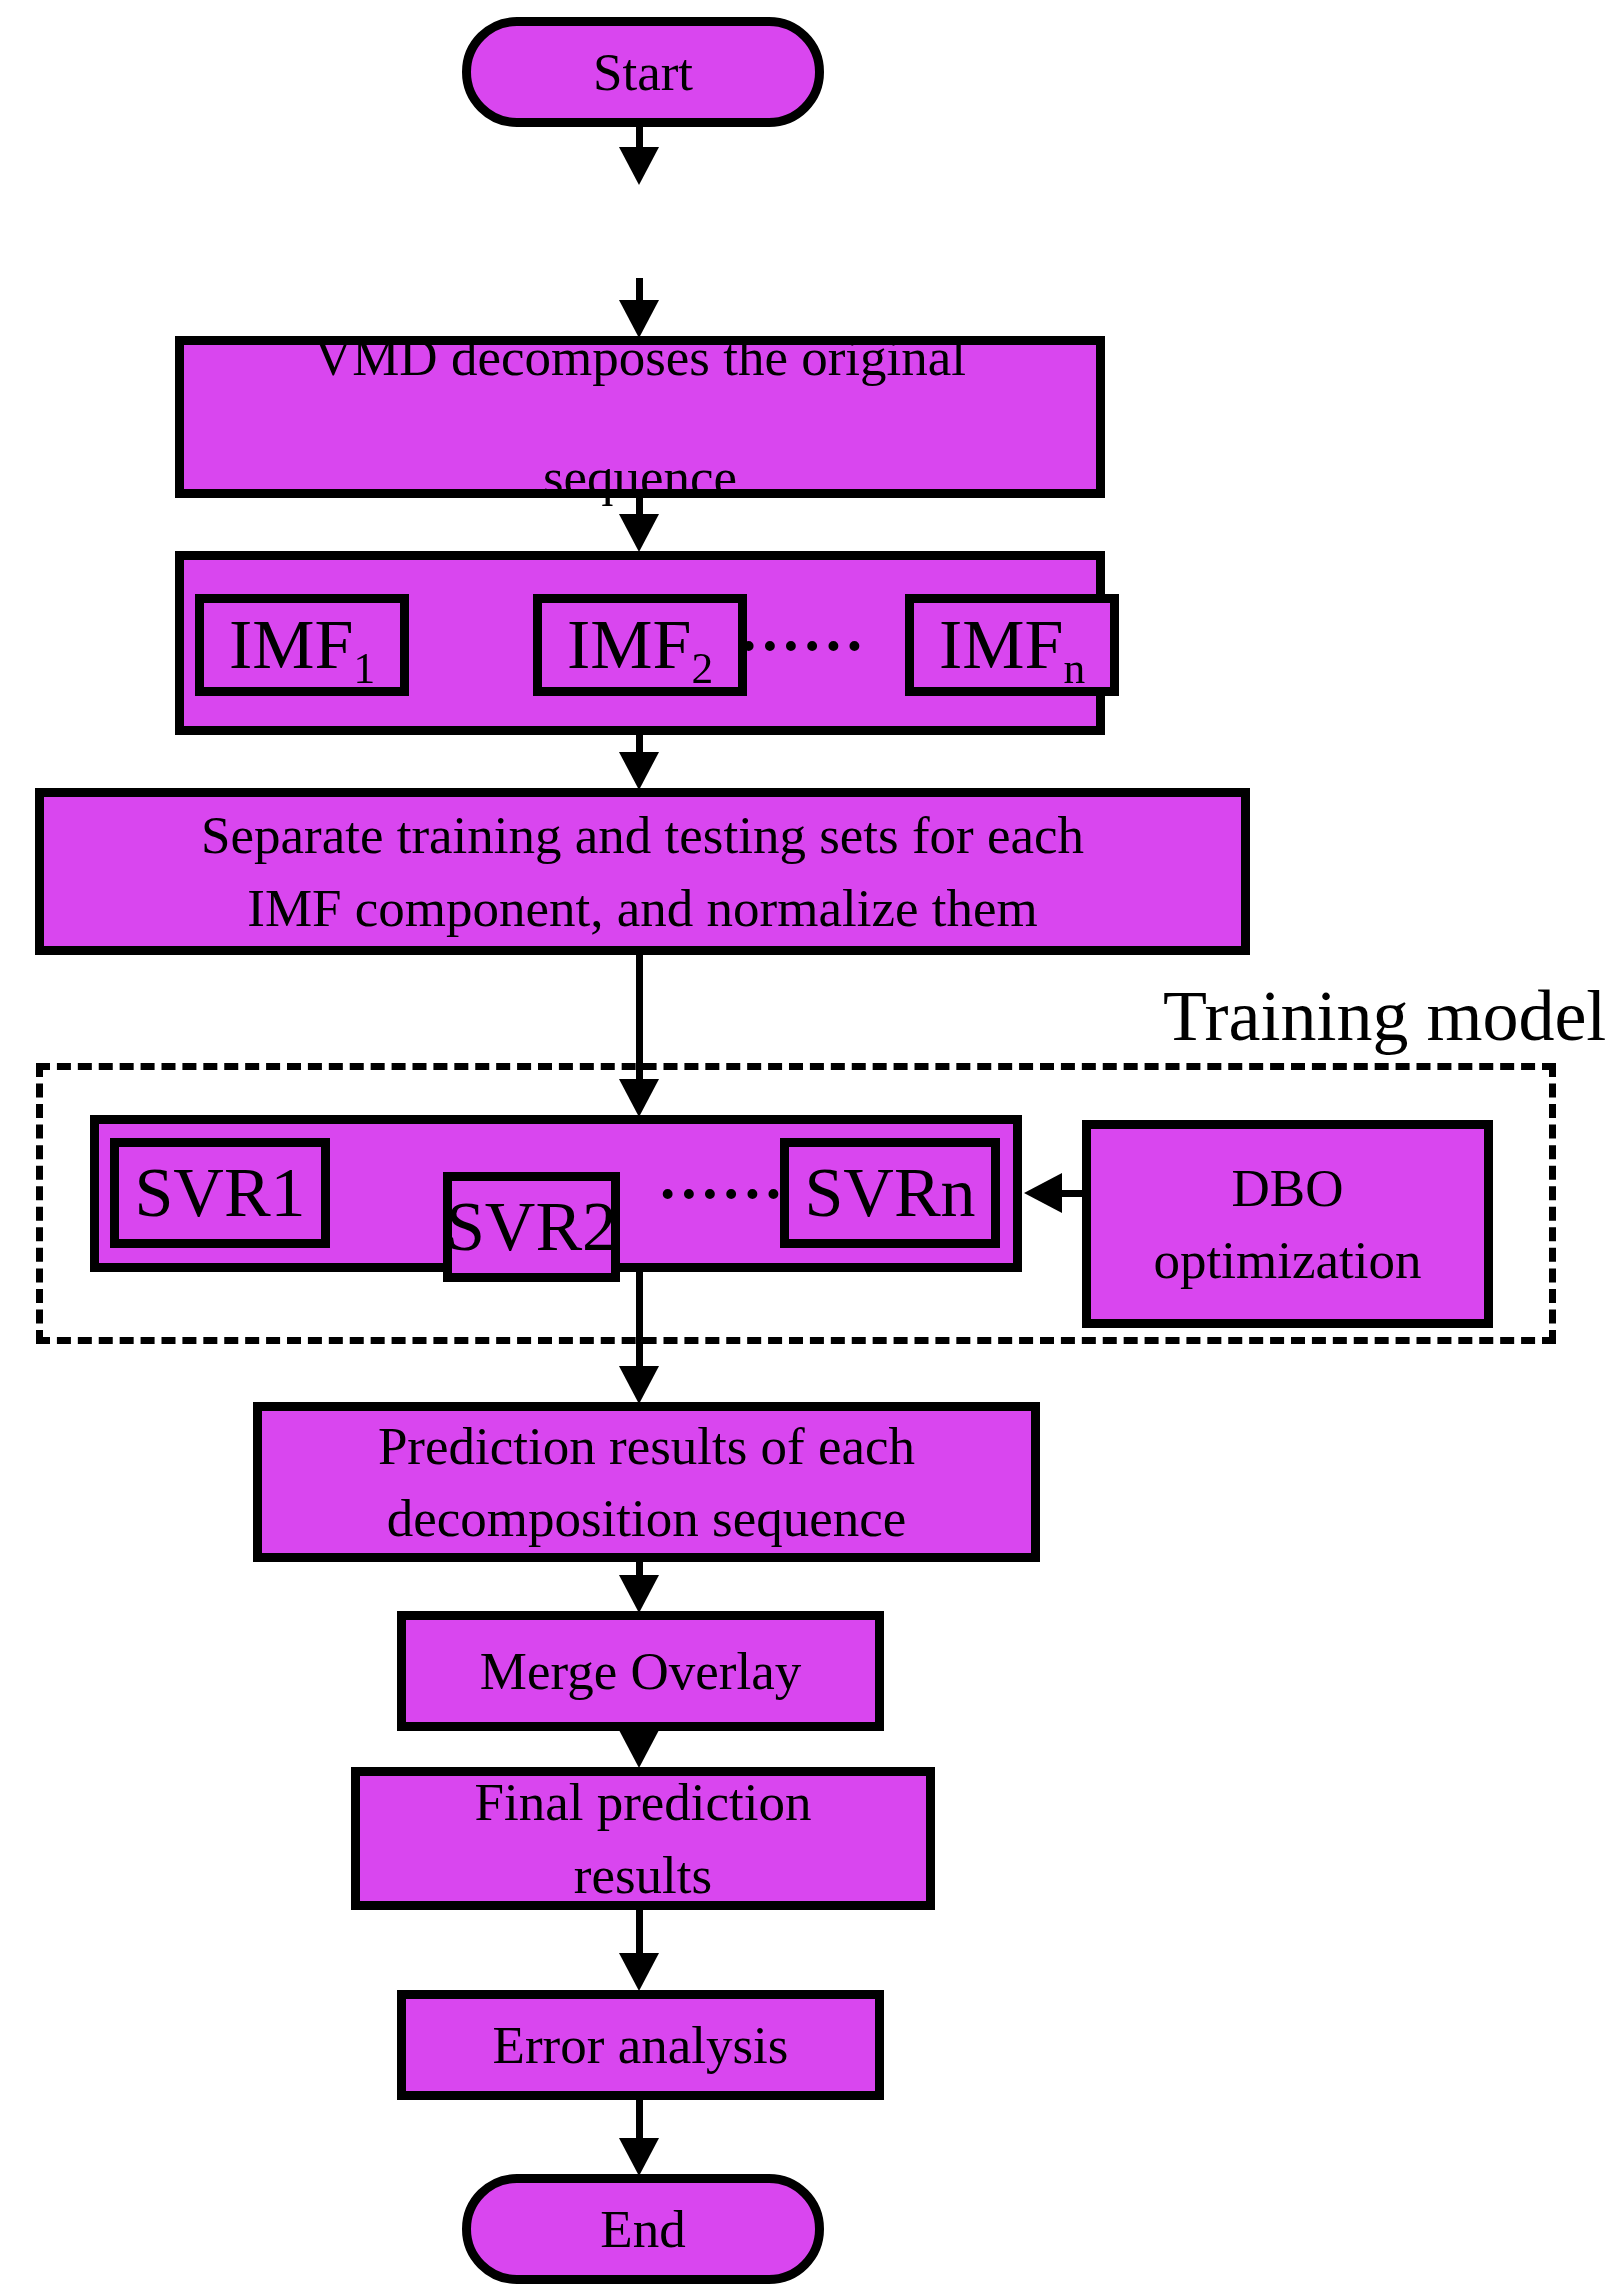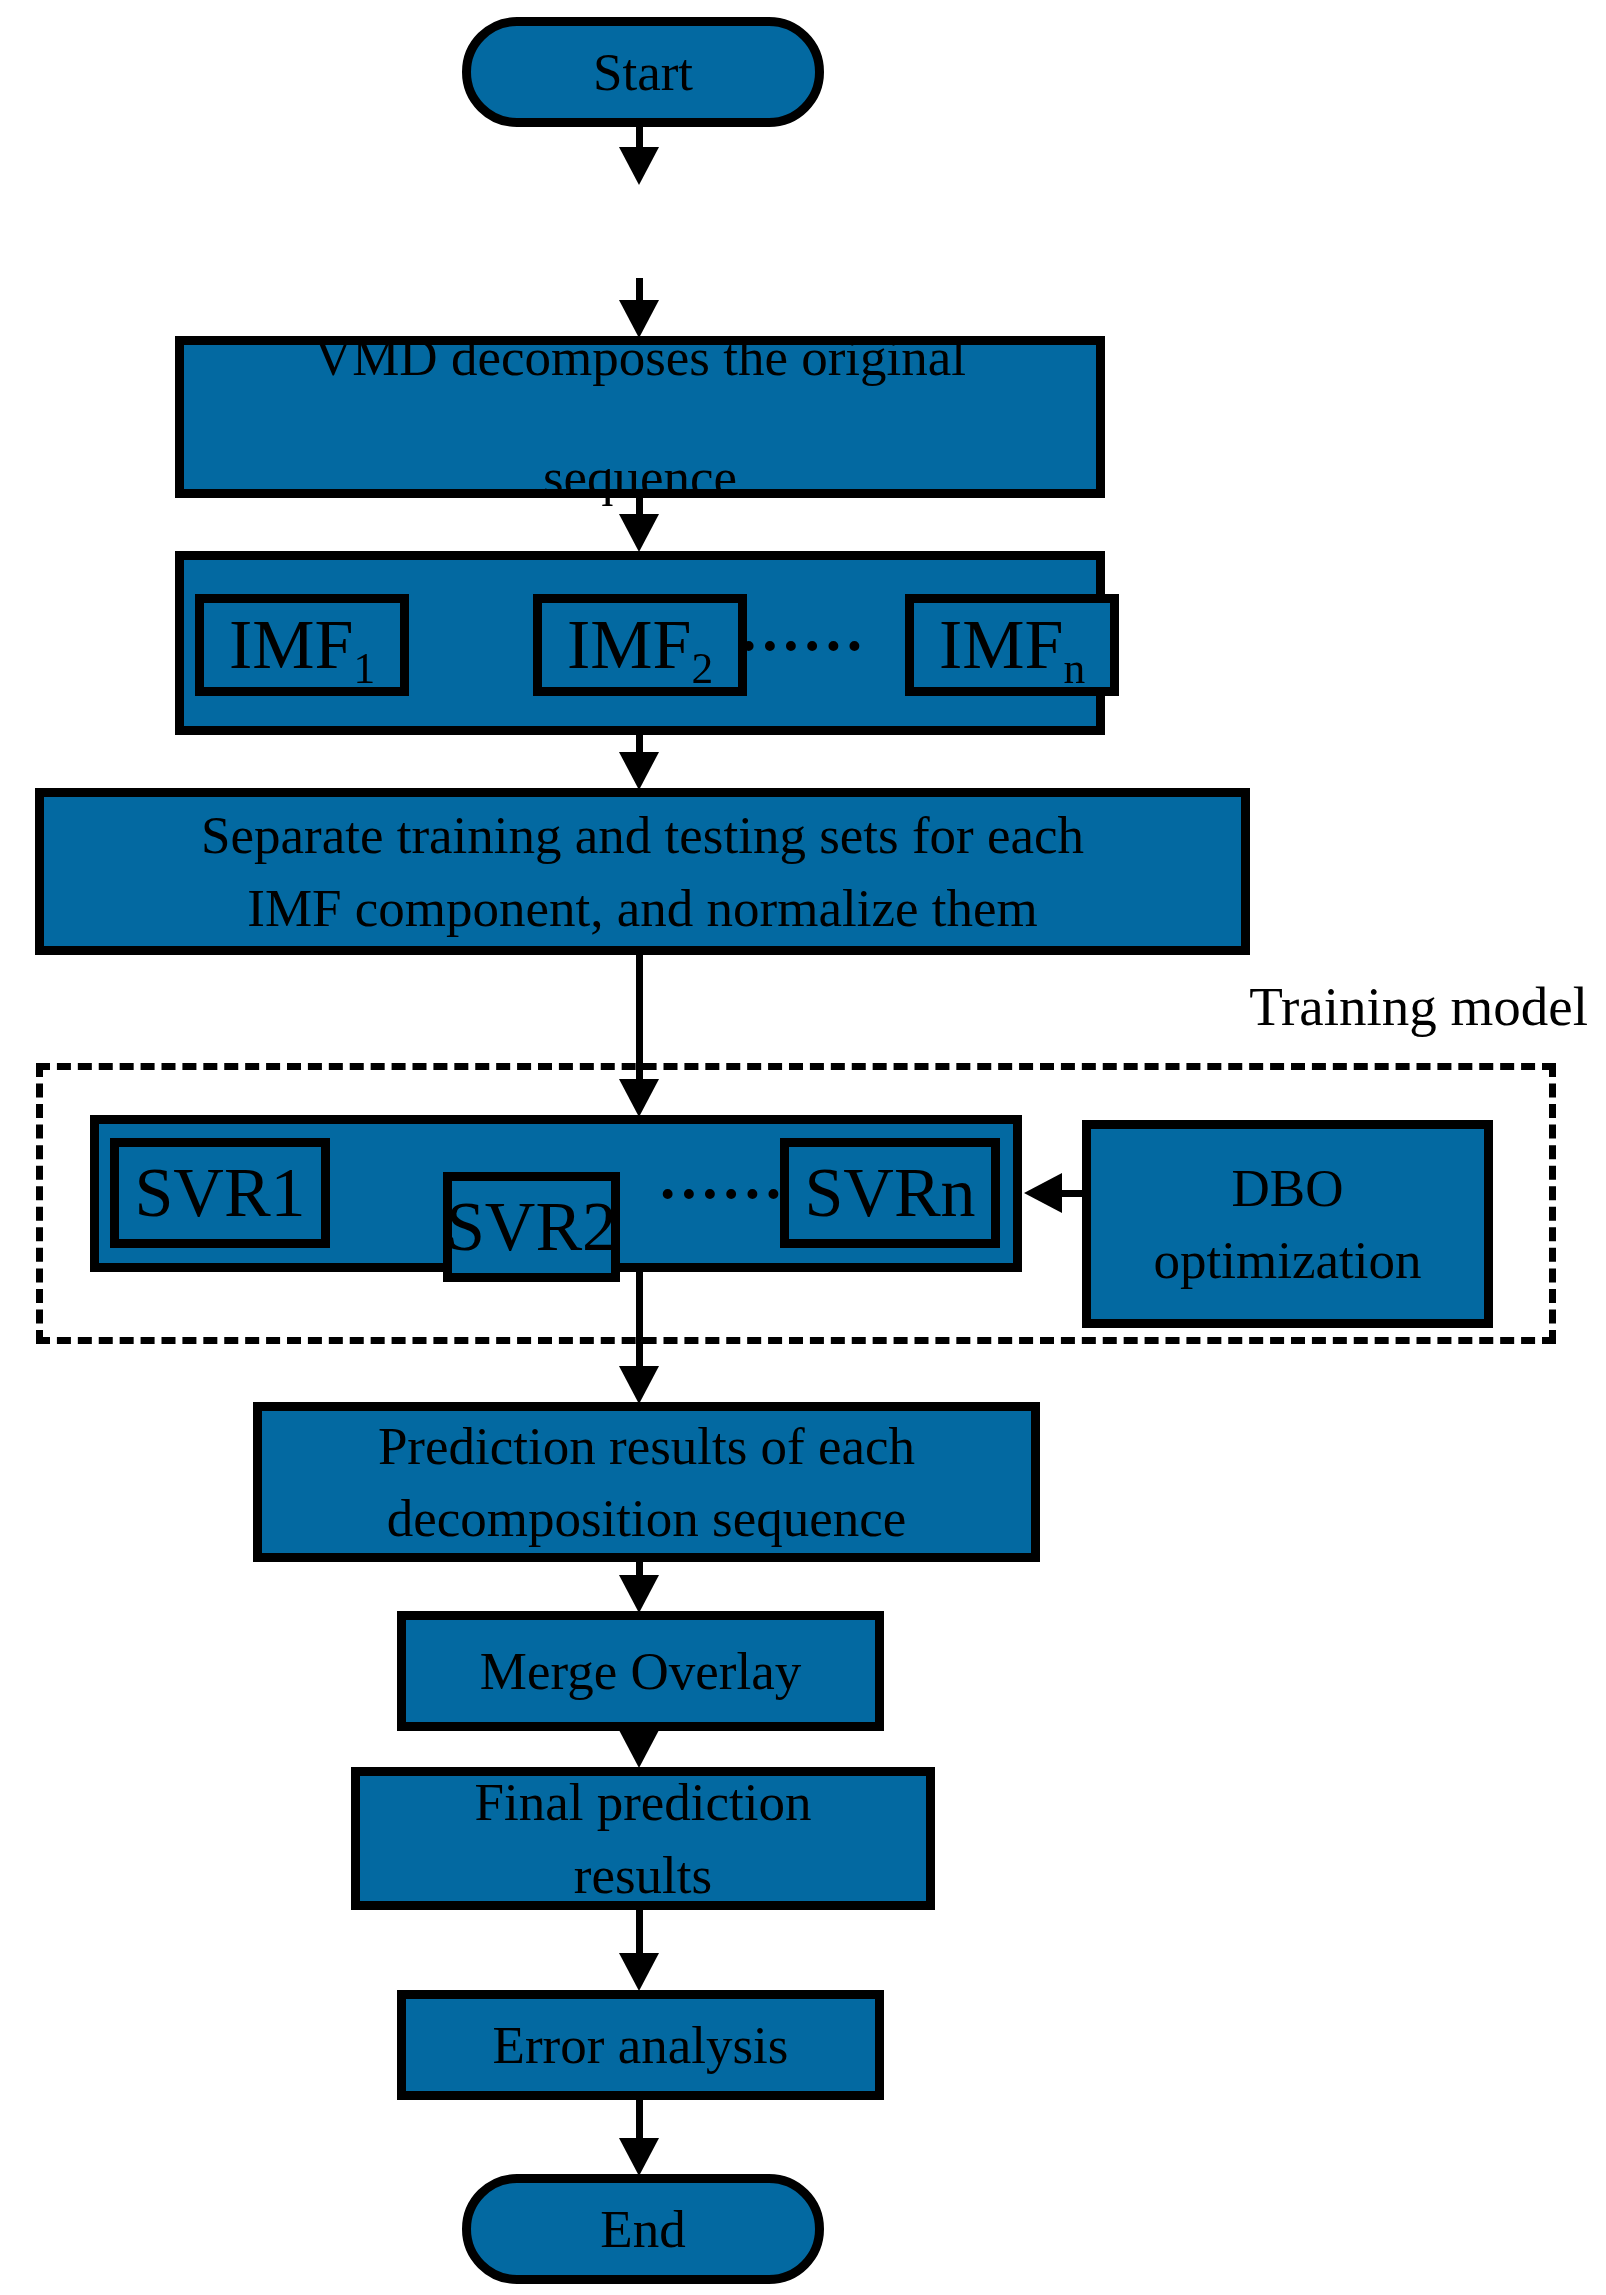--- a/index.html
+++ b/index.html
@@ -3,34 +3,34 @@
 <meta charset="utf-8">
 <style>
   html, body { margin:0; padding:0; background:#ffffff; }
   .canvas {
     position:relative; width:1606px; height:2295px; background:#ffffff;
     font-family:"Liberation Serif","DejaVu Serif",serif; color:#000000;
     overflow:hidden;
   }
   .node {
     position:absolute; box-sizing:border-box;
-    border:9.4px solid #000000; background:#0369a1;
+    border:9.4px solid #000000; background:#d946ef;
     display:flex; flex-direction:column; align-items:center; justify-content:center;
     text-align:center; font-size:53px; line-height:1.36; padding:0 7.9px;
   }
   .terminator { border-radius:59px; }
   .container-box { padding:0; }
   .small-box { font-size:70px; padding:0 3.1px; }
   .line { display:block; }
   .dots {
     position:absolute; display:flex; align-items:center; justify-content:center;
     font-size:61px; font-weight:bold; letter-spacing:0.8px; line-height:1;
   }
   .dashed-box { position:absolute; box-sizing:border-box; border:7.9px dashed #000000; background:transparent; }
-  .group-label { position:absolute; font-size:55px; line-height:1.1; white-space:nowrap; text-align:right; }
+  .group-label { position:absolute; font-size:72px; line-height:1.1; white-space:nowrap; text-align:right; }
   .v-arrow { position:absolute; width:41px; }
   .v-arrow .stem { position:absolute; left:17.3px; top:0; bottom:35px; width:6.3px; background:#000000; }
   .v-arrow .head { position:absolute; left:0; bottom:0; width:0; height:0;
     border-left:20.4px solid transparent; border-right:20.4px solid transparent; border-top:38px solid #000000; }
   .h-arrow { position:absolute; height:41px; }
   .h-arrow .stem { position:absolute; left:35px; right:0; top:17.3px; height:6.3px; background:#000000; }
   .h-arrow .head { position:absolute; left:0; top:0; width:0; height:0;
     border-top:20.4px solid transparent; border-bottom:20.4px solid transparent; border-right:38px solid #000000; }
   sub { font-size:0.62em; line-height:0; }
 </style>

